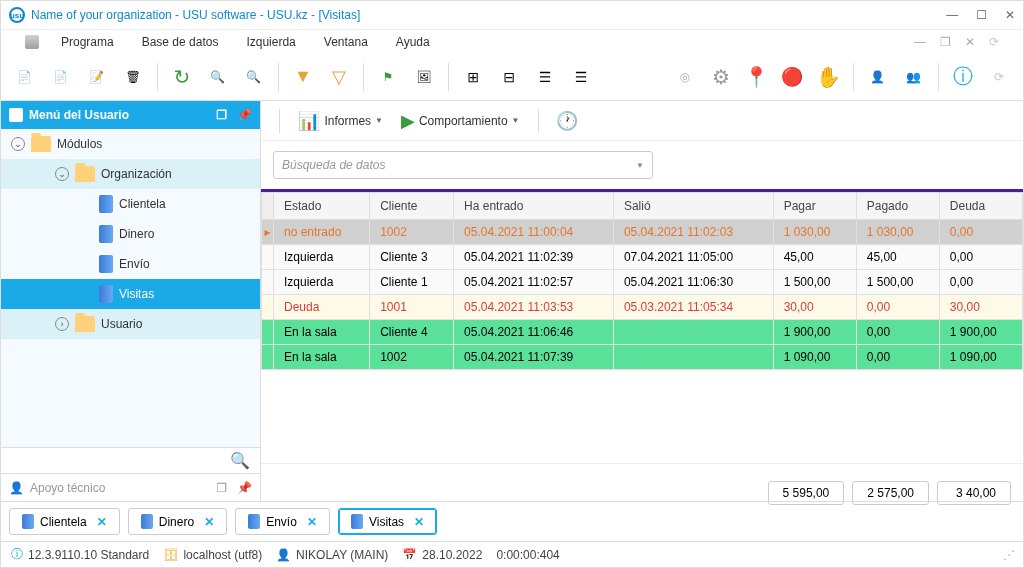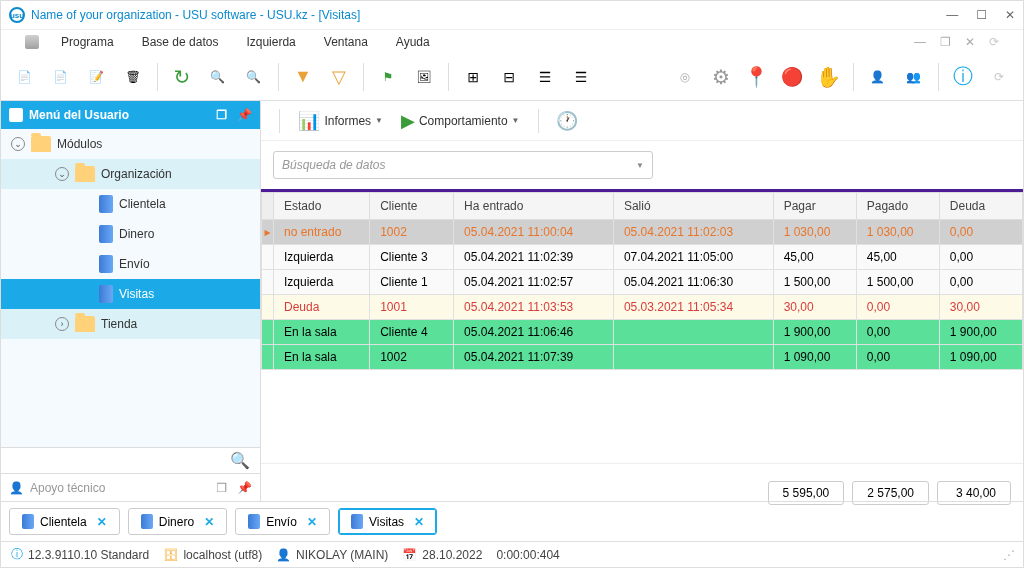--- a/index.html
+++ b/index.html
@@ -218,21 +218,21 @@
         <span class="book"></span>
         <span>Envío</span>
       </div>
       <div class="node lvl2 selected">
         <span class="book"></span>
         <span>Visitas</span>
       </div>
       <div class="node lvl1">
         <span class="exp">›</span>
         <span class="fld"></span>
-        <span>Tienda</span>
+        <span>Usuario</span>
       </div>
     </div>
     <div class="searchrow">
       <span style="font-size:16px">🔍</span>
     </div>
     <div class="techsupport">
       <span style="color:#3a9d3a">👤</span>
       <span>Apoyo técnico</span>
       <div class="sico">
         <span>❐</span>

